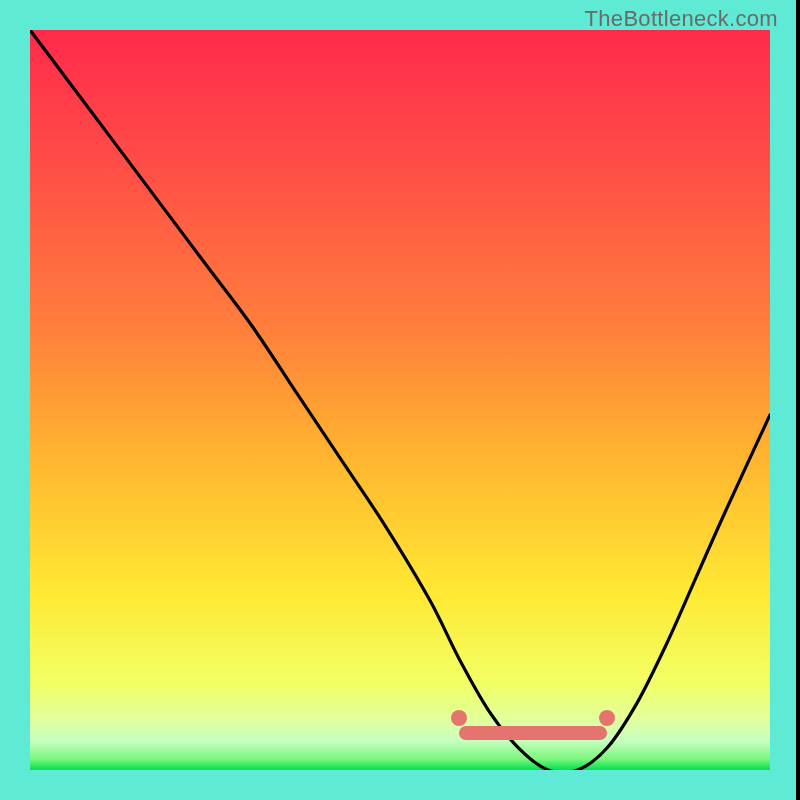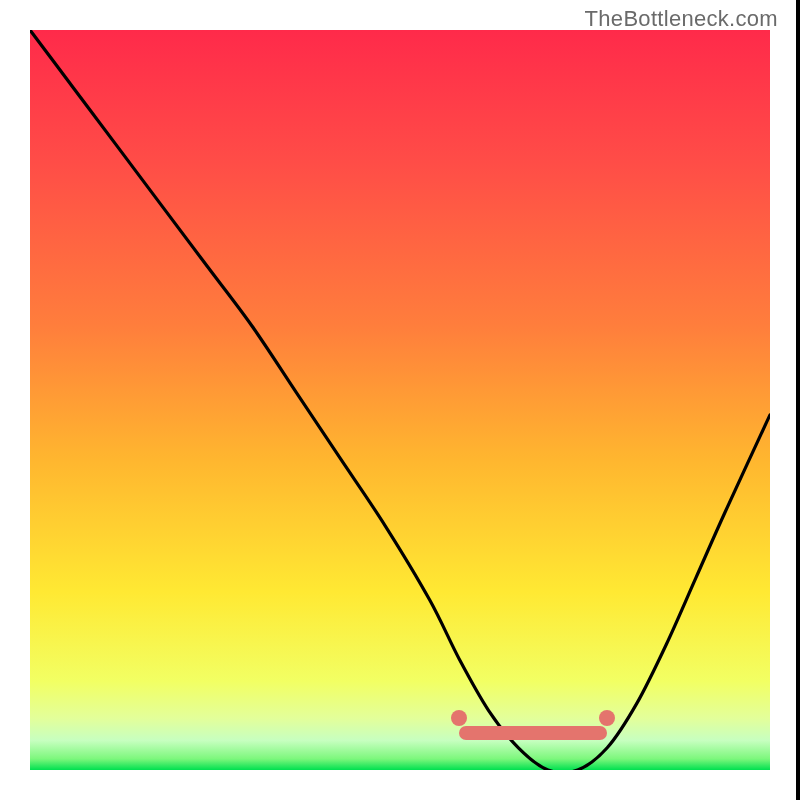--- a/index.html
+++ b/index.html
@@ -8,21 +8,21 @@
     width: 800px;
     height: 800px;
     background: #000;
     overflow: hidden;
     font-family: Arial, Helvetica, sans-serif;
   }
   .stage {
     position: relative;
     width: 796px;
     height: 800px;
-    background: #ffffff;
+    background: #5eead4;
   }
   .plot-area {
     position: absolute;
     left: 30px;
     top: 30px;
     width: 740px;
     height: 740px;
     overflow: hidden;
   }
   .gradient-bg {

